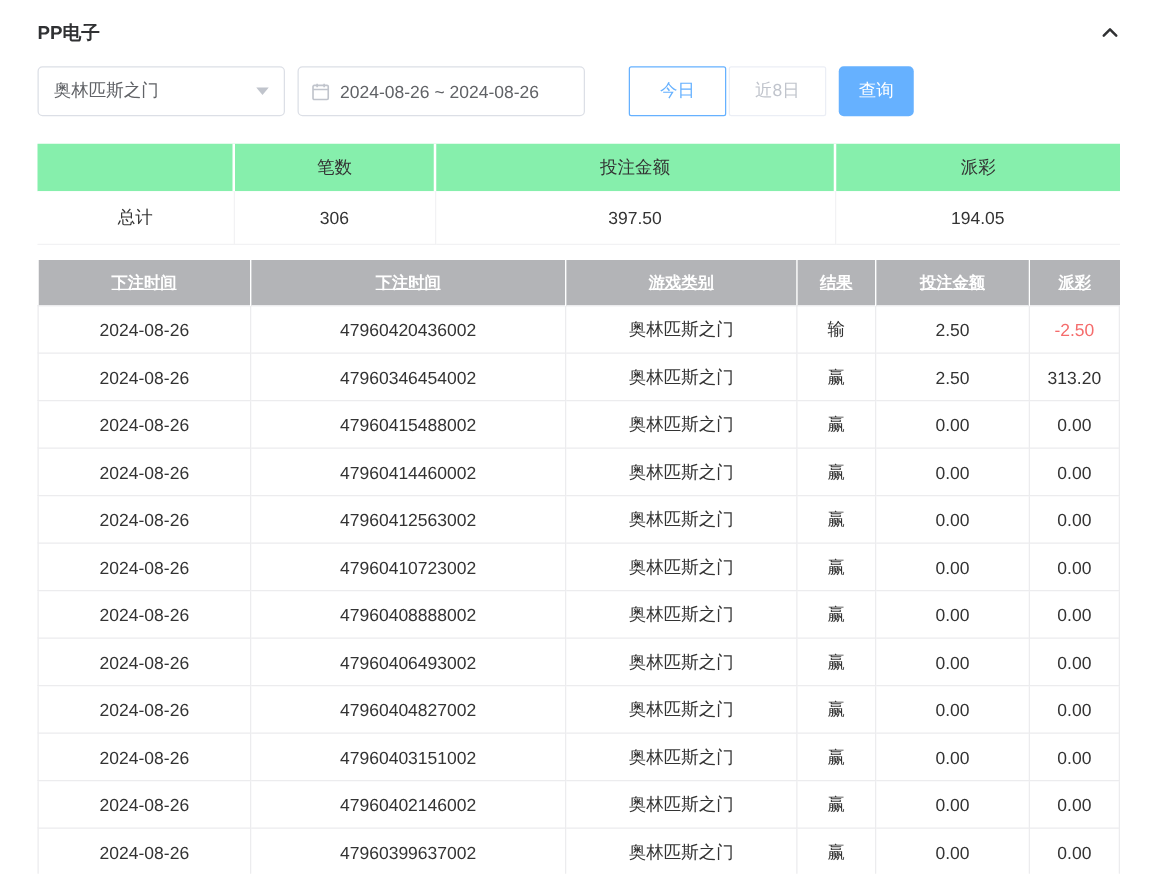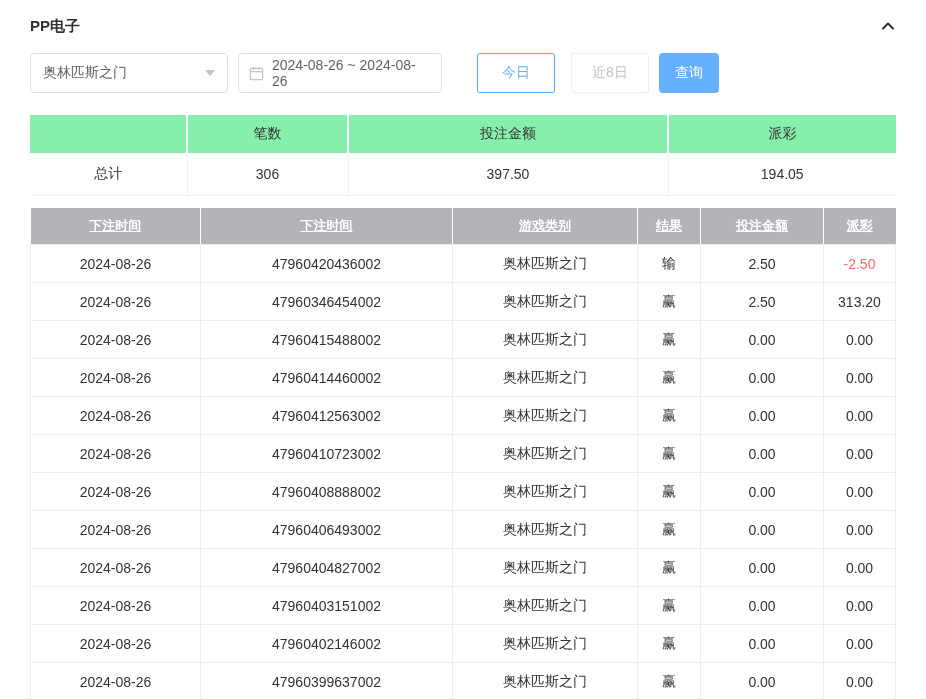--- a/index.html
+++ b/index.html
@@ -18,25 +18,25 @@
 
   
   .filter-row { margin-top: 15px; display: flex; align-items: center; }
   .select {
     width: 198px; height: 40px; border: 1px solid #dcdfe6; border-radius: 4px;
     display: flex; align-items: center; justify-content: space-between;
     padding: 0 12px; font-size: 14px; color: #606266; cursor: pointer; background: #fff;
   }
   .caret { width: 0; height: 0; border-left: 5px solid transparent; border-right: 5px solid transparent; border-top: 6px solid #c0c4cc; }
   .date-input {
-    margin-left: 10px; width: 204px; height: 40px; border: 1px solid #dcdfe6; border-radius: 4px;
+    margin-left: 10px; width: 230px; height: 40px; border: 1px solid #dcdfe6; border-radius: 4px;
     display: flex; align-items: center; gap: 8px; padding: 0 10px;
     font-size: 14px; color: #606266; background: #fff; cursor: pointer;
   }
-  .btn-group { margin-left: 10px; display: flex; gap: 16px; padding-left: 25px; }
+  .btn-group { margin-left: 10px; display: flex; gap: 2px; padding-left: 25px; }
   .qbtn {
     width: 78px; height: 40px; background: #fff; border: 1px solid #ebeef5; border-radius: 2px;
     color: #c0c4cc; font-size: 14px; cursor: pointer; font-family: inherit;
   }
   .qbtn.active { border: 1px solid #66b1ff; color: #66b1ff; }
   .search-btn {
     margin-left: 10px; width: 60px; height: 40px; background: #66b1ff; border: none; border-radius: 4px;
     color: #fff; font-size: 14px; cursor: pointer; font-family: inherit;
   }
 

